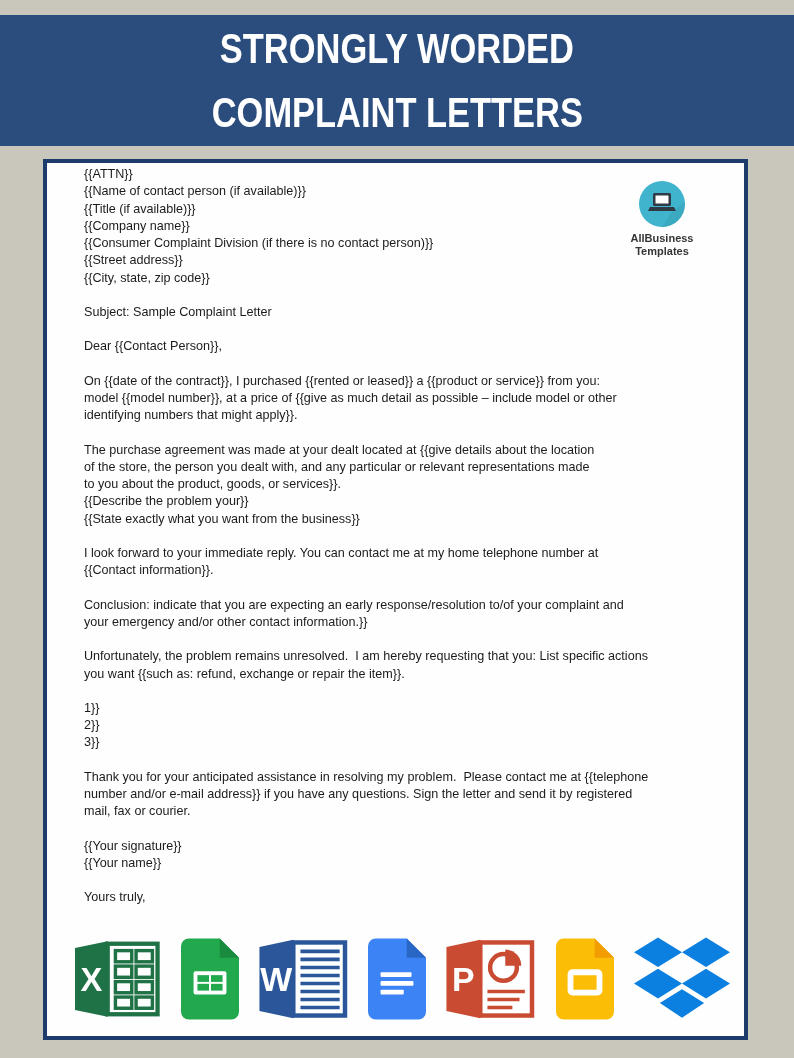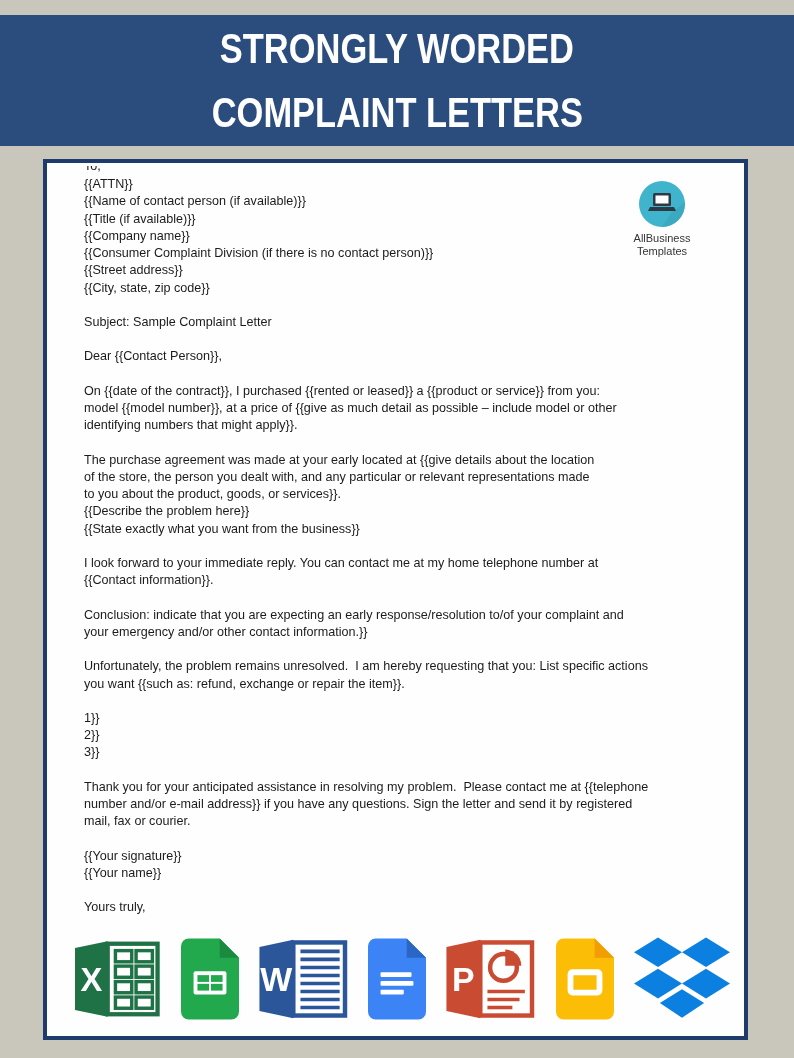--- a/index.html
+++ b/index.html
@@ -33,21 +33,21 @@
   .line { white-space:pre-wrap; }
   .italic { }
   .addr-first { height:10px; overflow:hidden; }
   .addr-first .line { display:block; margin-top:-8px; }
   
   .logo {
     position:absolute; top:17px; right:30px; width:104px;
     text-align:center;
   }
   .logo-circle { display:inline-block; }
-  .logo-text { font-size:11px; line-height:13px; color:#353535; font-weight:400; }
+  .logo-text { font-size:11px; line-height:13px; color:#353535; font-weight:700; }
   
   .icons {
     position:absolute; left:28px; right:14px; bottom:12px; height:90px;
     display:flex; align-items:center; justify-content:space-between;
   }
   .icons svg { display:block; }
 </style>
 </head>
 <body>
 
@@ -70,23 +70,20 @@
           <path d="M12 27 L36 27 L38 31 L10 31 Z" fill="#2f3a44"></path>
         </svg>
       </span>
       <div class="logo-text">AllBusiness</div>
       <div class="logo-text">Templates</div>
     </div>
 
     <div class="doc-content">
 
       <div class="para">
-        <div class="addr-first">
-          <span class="line">To,</span>
-        </div>
         <div class="line">{{ATTN}}</div>
         <div class="line">{{Name of contact person (if available)}}</div>
         <div class="line">{{Title (if available)}}</div>
         <div class="line">{{Company name}}</div>
         <div class="line">{{Consumer Complaint Division (if there is no contact person)}}</div>
         <div class="line">{{Street address}}</div>
         <div class="line">{{City, state, zip code}}</div>
       </div>
 
       <div class="para">
@@ -97,24 +94,24 @@
         <div class="line">Dear {{Contact Person}},</div>
       </div>
 
       <div class="para">
         <div class="line">On {{date of the contract}}, I purchased {{rented or leased}} a {{product or service}} from you:</div>
         <div class="line">model {{model number}}, at a price of {{give as much detail as possible – include model or other</div>
         <div class="line">identifying numbers that might apply}}.</div>
       </div>
 
       <div class="para">
-        <div class="line">The purchase agreement was made at your early located at {{give details about the location</div>
+        <div class="line">The purchase agreement was made at your dealt located at {{give details about the location</div>
         <div class="line">of the store, the person you dealt with, and any particular or relevant representations made</div>
         <div class="line">to you about the product, goods, or services}}.</div>
-        <div class="line">{{Describe the problem here}}</div>
+        <div class="line">{{Describe the problem your}}</div>
         <div class="line">{{State exactly what you want from the business}}</div>
       </div>
 
       <div class="para">
         <div class="line">I look forward to your immediate reply. You can contact me at my home telephone number at</div>
         <div class="line">{{Contact information}}.</div>
       </div>
 
       <div class="para">
         <div class="line"><span class="italic">Conclusion: indicate that you are expecting an early response/resolution</span><span> to/of your complaint and</span></div>

